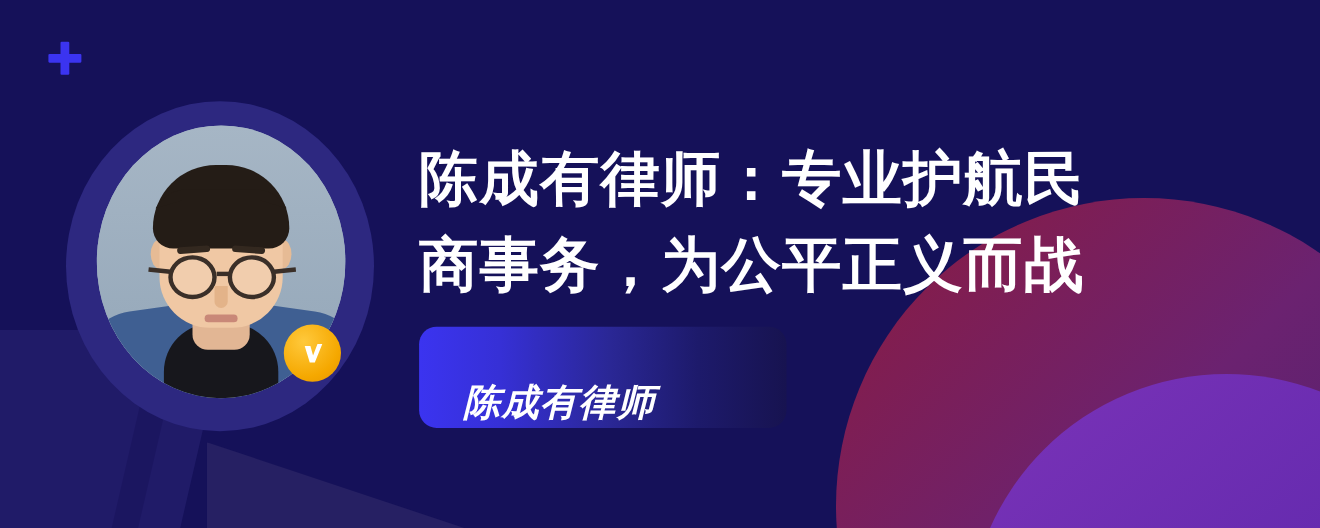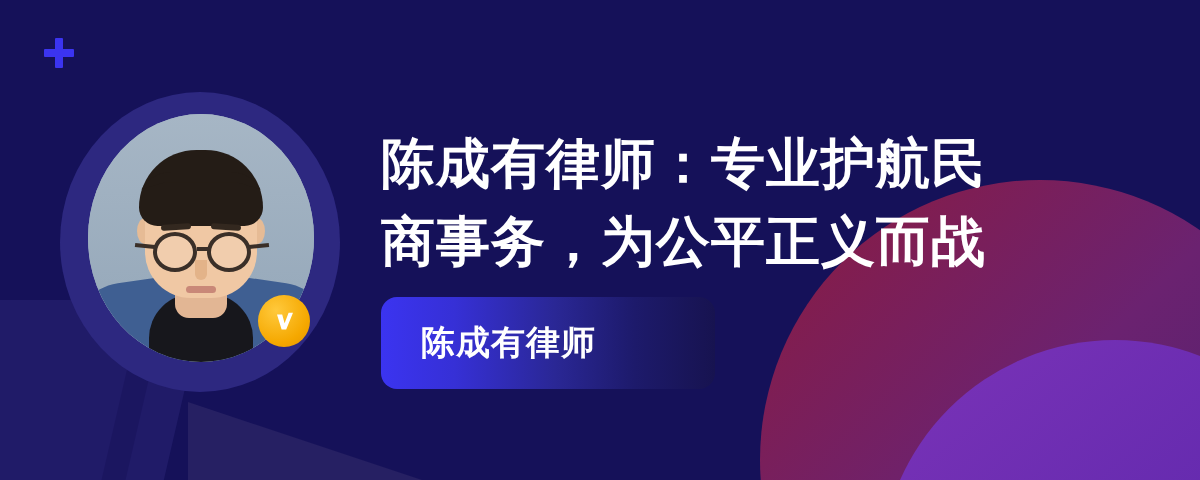--- a/index.html
+++ b/index.html
@@ -170,22 +170,23 @@
   
   .name-pill {
     position: absolute;
     left: 381px;
     top: 297px;
     width: 334px;
     height: 92px;
     border-radius: 16px;
     background: linear-gradient(90deg, #3b34f0 0%, #3630d6 22%, #2a2795 52%, #1d1a6b 76%, #171350 100%);
     display: flex;
-    align-items: center;
+    align-items: flex-end;
     cursor: pointer;
+    font-style: italic;
   }
   .name-pill-label {
     color: #ffffff;
     font-size: 34px;
     font-weight: 700;
     letter-spacing: 1px;
     margin-left: 40px;
     white-space: nowrap;
   }
 </style>

